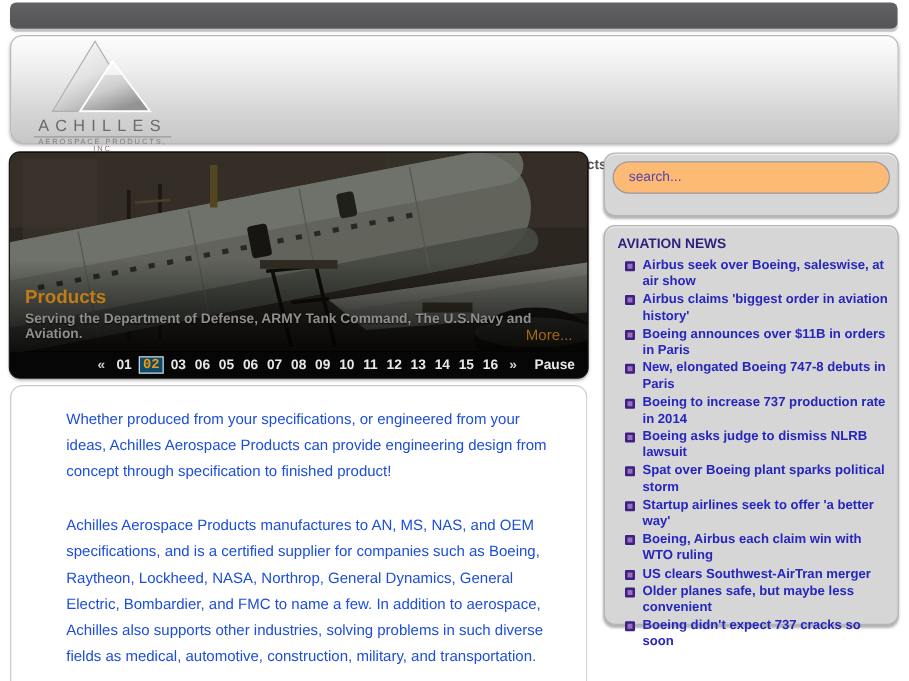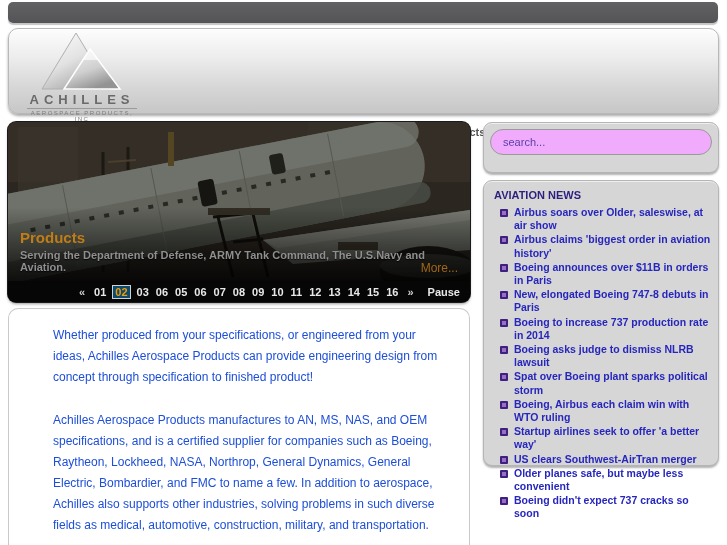--- a/index.html
+++ b/index.html
@@ -16,21 +16,21 @@
   }
   
   .header{
     position:absolute;left:8px;top:28px;width:709px;height:84px;
     border:1px solid #b8b8b8;border-radius:10px;
     background:linear-gradient(#fdfdfd 0%,#ececec 35%,#d6d6d6 70%,#c7c7c7 100%);
     box-shadow:0 2px 3px rgba(0,0,0,.35), inset 0 1px 0 #ffffff;
   }
   .logo{position:absolute;left:18px;top:3px;width:110px;text-align:center;cursor:pointer;}
   .logo-name{
-    font-size:13px;color:#6a6a6a;letter-spacing:5px;font-weight:700;
+    font-size:13px;color:#6a6a6a;letter-spacing:5px;font-weight:400;
     margin-top:-2px;border-bottom:1px solid #9a9a9a;padding-bottom:1px;
   }
   .logo-sub{font-size:6px;color:#7c7c7c;letter-spacing:1.5px;margin-top:1px;}
   .nav{
     position:absolute;left:200px;top:50px;width:505px;
     display:flex;
   }
   .nav-item{
     flex:1;text-align:center;font-size:11px;font-weight:bold;color:#555555;
     cursor:pointer;text-shadow:0 1px 0 rgba(255,255,255,.7);margin-top:47px;
@@ -54,21 +54,21 @@
   }
   .pager{
     height:21px;background:#060606;display:flex;align-items:center;
     justify-content:flex-end;padding-right:10px;gap:5px;
     font-size:11px;font-weight:bold;color:#e8e8e8;
   }
   .pager .arrow,.pager .page,.pager .pause{cursor:pointer;}
   .pager .arrow{color:#cfcfcf;padding:0 3px;}
   .page{padding:1px 1px;}
   .page.active{
-    color:#f09b07;border:1px solid #d2d2d2;background:#0c4a6e;padding:0 2px;
+    color:#f09b07;border:1px solid #d2d2d2;background:#0c4a6e;padding:0 2px;font-family:Liberation Mono, monospace;
   }
   .pause{margin-left:6px;}
   
   .content-panel{
     position:absolute;left:8px;top:308px;width:460px;height:245px;
     background:#ffffff;border:1px solid #c9c9c9;border-bottom:none;
     border-radius:10px 10px 0 0;
   }
   .content-heading{
     margin:14px 0 0 24px;font-size:13px;font-weight:bold;color:#9184c4;
@@ -80,26 +80,26 @@
   
   .side-panel{
     position:absolute;left:483px;width:236px;
     background:#d6d6d6;border:1px solid #b5b5b5;border-radius:9px;
     box-shadow:0 2px 2px rgba(0,0,0,.3), inset 0 1px 0 rgba(255,255,255,.6);
     box-sizing:border-box;
   }
   .search-panel{top:122px;height:51px;padding:6px;}
   .search-input{
     width:100%;height:26px;box-sizing:border-box;
-    border:1px solid #9a9a9a;border-radius:13px;background:#f0abfc;
+    border:1px solid #9a9a9a;border-radius:13px;background:#fdba74;
     padding:0 12px;font-size:11px;color:#5b3fa8;outline:none;
     font-family:"Liberation Sans",sans-serif;
   }
   .search-input::placeholder{color:#5b3fa8;opacity:1;}
-  .news-panel{top:180px;height:286px;padding:8px 5px 8px 8px;}
+  .news-panel{top:180px;height:320px;padding:8px 5px 8px 8px;}
   .news-title{font-size:11px;font-weight:bold;color:#2c1f7d;margin:0 0 5px 2px;}
   .news-list{list-style:none;margin:0;padding:0;}
   .news-item{display:flex;align-items:flex-start;margin-bottom:1px;cursor:pointer;}
   .news-bullet{
     flex:0 0 auto;width:4px;height:4px;margin:3px 6px 0 8px;
     background:#9b6ec0;border:2px solid #3d2180;border-radius:1px;
   }
   .news-link{
     font-size:10.5px;font-weight:bold;color:#2626bd;line-height:13.2px;
   }
@@ -288,21 +288,21 @@
 <div class="side-panel search-panel">
   <input class="search-input" type="text" placeholder="search..." style="">
 </div>
 
 <div class="side-panel news-panel">
   <div class="news-title">AVIATION NEWS</div>
   <ul class="news-list">
 
       <li class="news-item">
         <span class="news-bullet"></span>
-        <span class="news-link">Airbus soars over Older, saleswise, at air show</span>
+        <span class="news-link">Airbus seek over Boeing, saleswise, at air show</span>
       </li>
 
       <li class="news-item">
         <span class="news-bullet"></span>
         <span class="news-link">Airbus claims 'biggest order in aviation history'</span>
       </li>
 
       <li class="news-item">
         <span class="news-bullet"></span>
         <span class="news-link">Boeing announces over $11B in orders in Paris</span>
@@ -324,30 +324,30 @@
       </li>
 
 
       <li class="news-item">
         <span class="news-bullet"></span>
         <span class="news-link">Spat over Boeing plant sparks political storm</span>
       </li>
 
       <li class="news-item">
         <span class="news-bullet"></span>
+        <span class="news-link">Startup airlines seek to offer 'a better way'</span>
+      </li>
+
+      <li class="news-item">
+        <span class="news-bullet"></span>
         <span class="news-link">Boeing, Airbus each claim win with WTO ruling</span>
       </li>
 
       <li class="news-item">
         <span class="news-bullet"></span>
-        <span class="news-link">Startup airlines seek to offer 'a better way'</span>
-      </li>
-
-      <li class="news-item">
-        <span class="news-bullet"></span>
         <span class="news-link">US clears Southwest-AirTran merger</span>
       </li>
 
 
       <li class="news-item">
         <span class="news-bullet"></span>
         <span class="news-link">Older planes safe, but maybe less convenient</span>
       </li>
 
       <li class="news-item">

